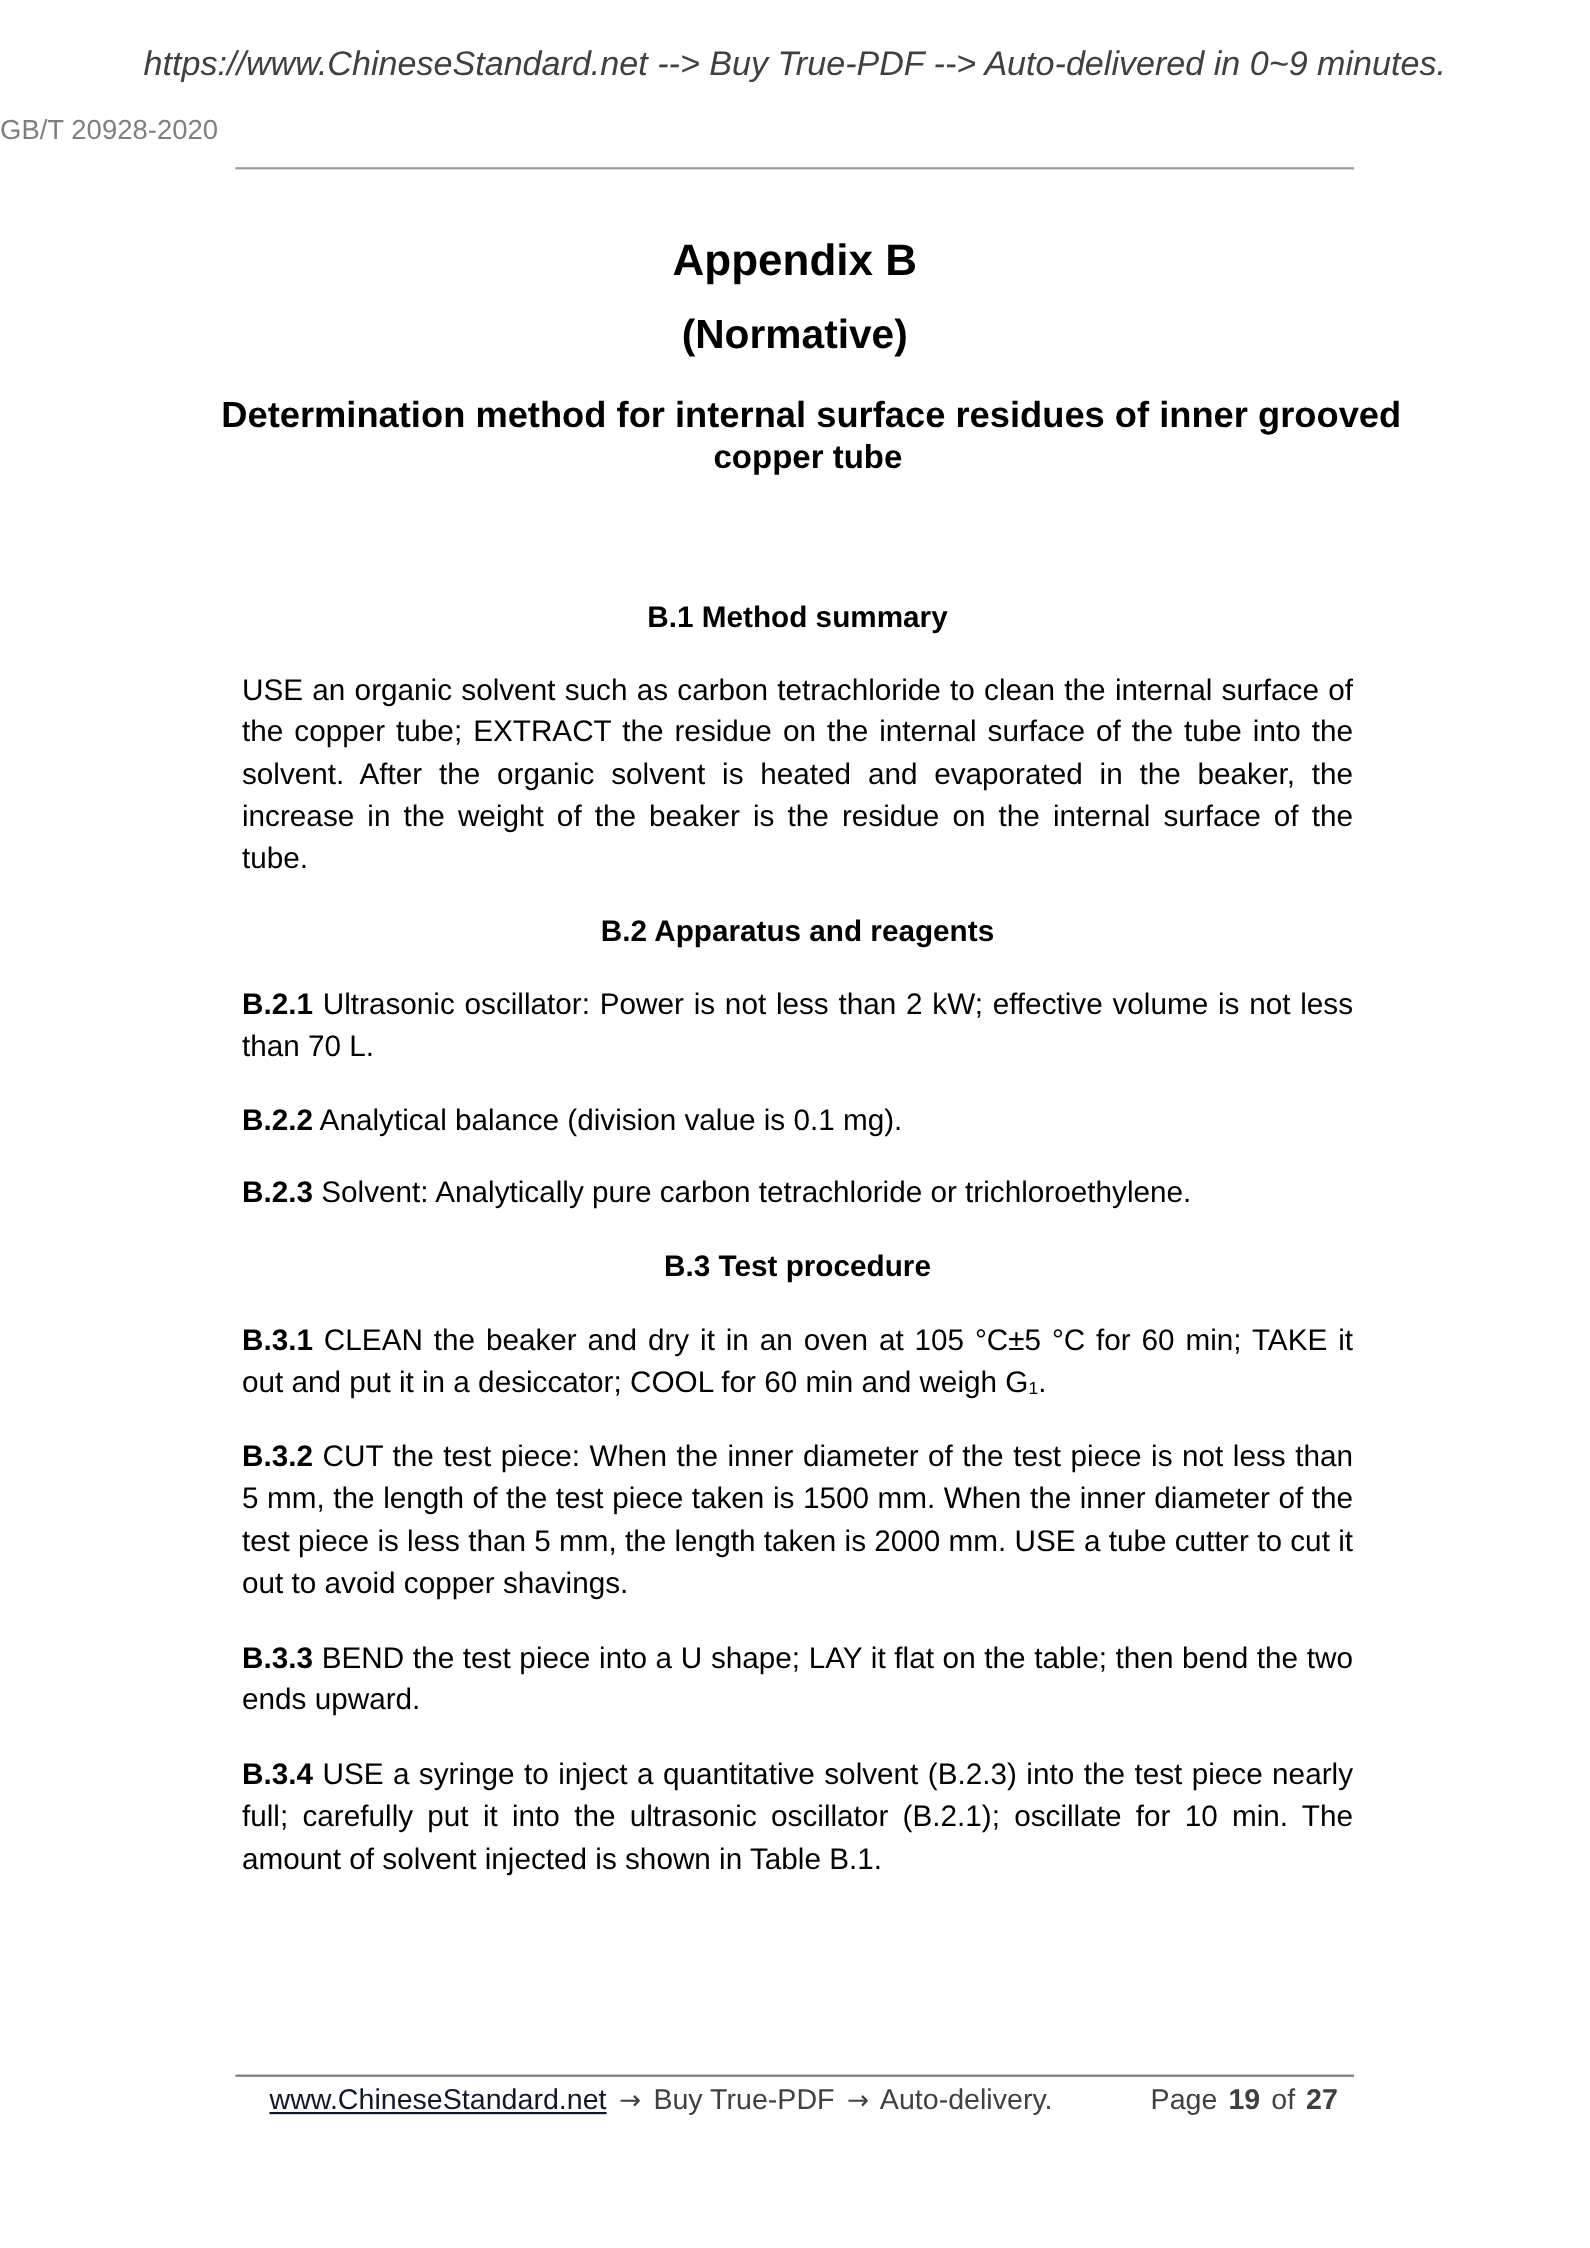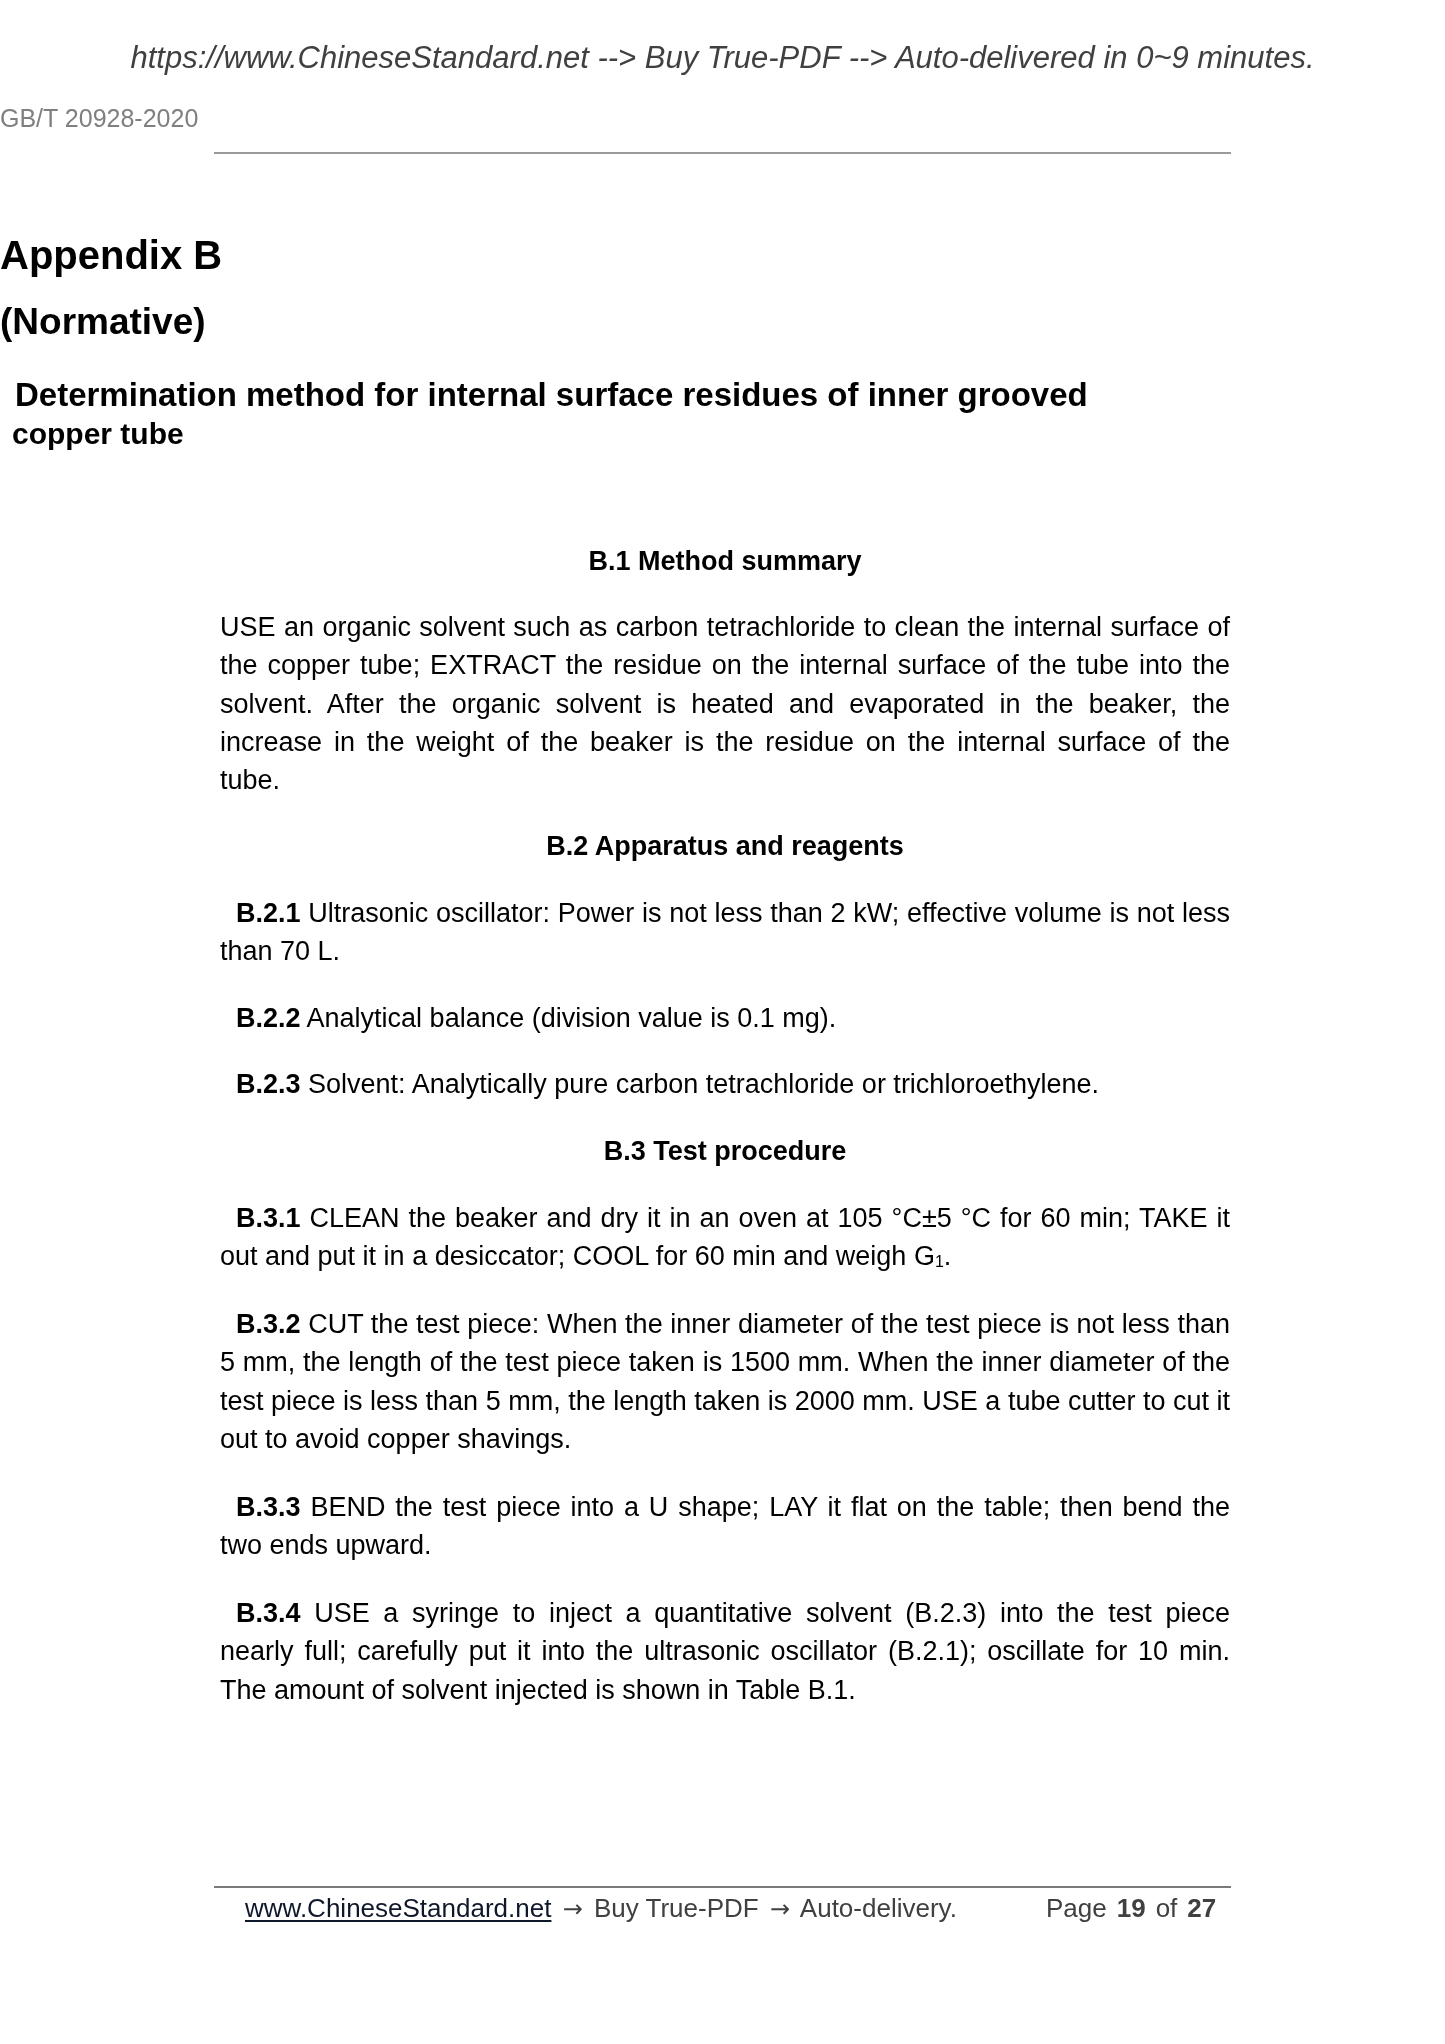--- a/index.html
+++ b/index.html
@@ -14,35 +14,35 @@
     }
     .std-code {
       left: 0; width: 1445px; top: 103px; text-align: left;
       font-size: 25px; color: #7f7f7f; line-height: 30px;
     }
     .rule { background: #9a9a9a; height: 2px; left: 214px; width: 1017px; }
     .rule.head { top: 152px; }
     .rule.foot { top: 1886px; background: #7a7a7a; }
 
     .title {
-      left: 0; width: 1445px; font-weight: bold; white-space: nowrap; margin-top: 18px;
+      left: 0; width: 1445px; text-align: center; font-weight: bold; white-space: nowrap;
     }
     .t-appendix { top: 212px; font-size: 40px; line-height: 50px; }
     .t-normative { top: 288px; font-size: 37px; line-height: 32px; }
     .t-line1 { top: 361px; font-size: 33px; line-height: 32px; padding-left: 15px; }
     .t-line2 { top: 400px; font-size: 30px; line-height: 32px; padding-left: 12px; }
 
     .content {
       left: 220px; width: 1010px; top: 0;
       font-size: 27px; line-height: 38.3px;
     }
     .block { position: absolute; left: 0; width: 1010px; text-align: center; }
     .h { font-weight: bold; }
     .p { text-align: justify; text-align-last: left; }
-    .p .num { font-weight: bold; margin-left: 16px; }
+    .p .num { font-weight: bold; }
     sub { font-size: 16px; vertical-align: -2px; line-height: 0; }
 
     .footer {
       top: 1893px; font-size: 26px; line-height: 30px; color: #404040; white-space: nowrap;
     }
     .footer-left { left: 245px; }
     .footer-link { color: #0f172a; text-decoration: underline; text-decoration-thickness: 2px; text-underline-offset: 3px; }
     .arrow { display: inline-block; margin: 0 4px; font-family: "DejaVu Sans", sans-serif; font-size: 24px; }
     .footer-right { left: 1046px; }
     .footer-right .b { font-weight: bold; }

